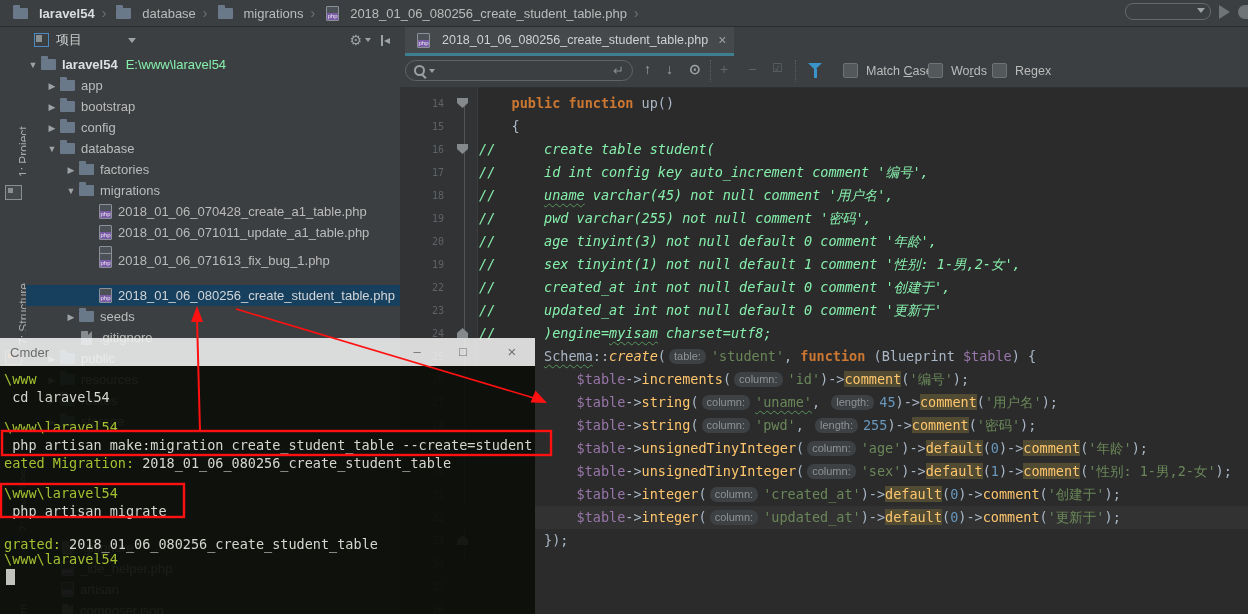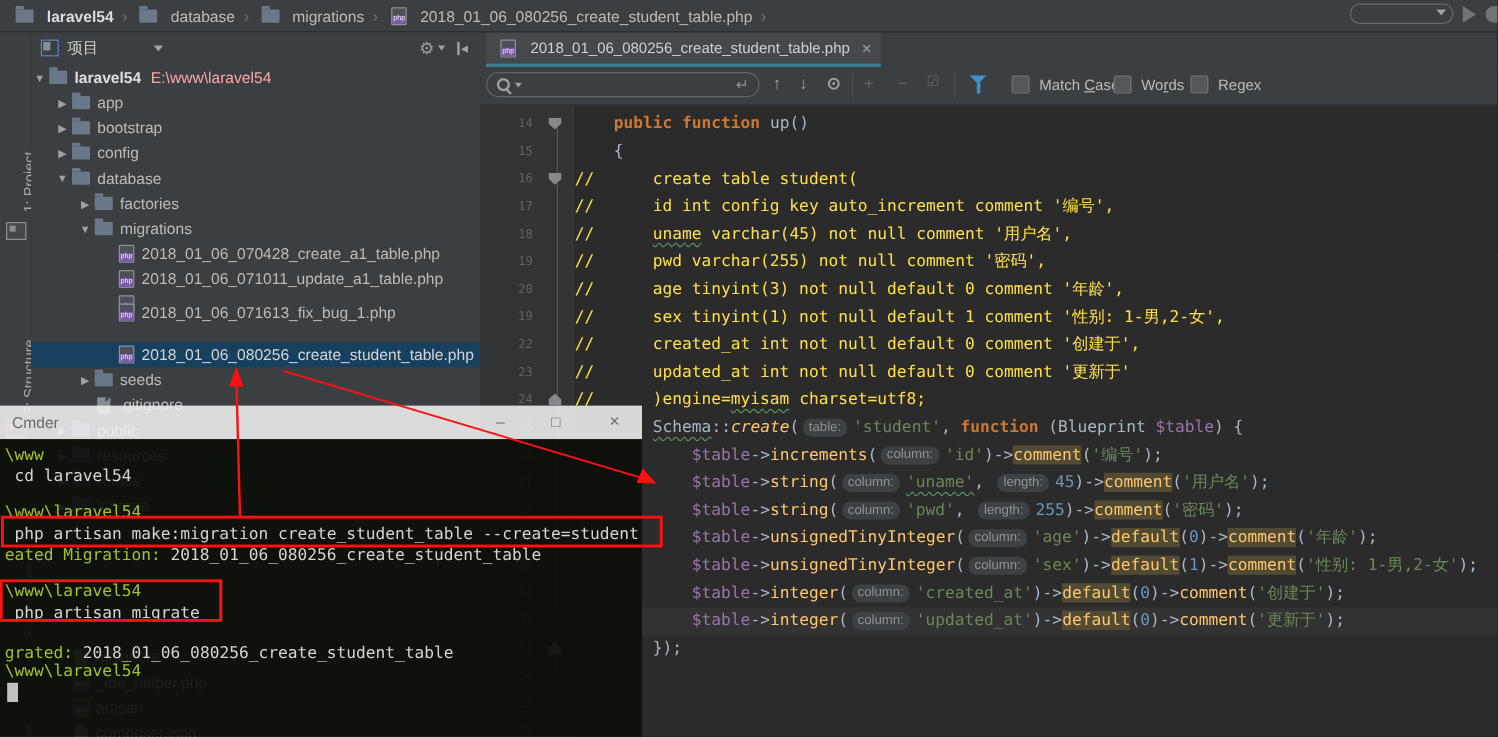--- a/index.html
+++ b/index.html
@@ -36,21 +36,21 @@
   .gear{font-size:14px;line-height:14px;}
   .gear-caret{width:0;height:0;border-left:3px solid transparent;border-right:3px solid transparent;border-top:4px solid #9DA2A4;margin-left:-6px;}
   .hide-ico{width:12px;height:11px;position:relative;}
   .hide-ico:before{content:"";position:absolute;left:1px;top:0;width:2px;height:11px;background:#9DA2A4;}
   .hide-ico:after{content:"";position:absolute;left:4px;top:3px;width:0;height:0;border-top:3px solid transparent;border-bottom:3px solid transparent;border-right:6px solid #9DA2A4;}
   .tree{position:absolute;left:0;top:26px;width:100%;height:561px;}
   .trow{position:absolute;left:0;width:374px;height:21px;display:flex;align-items:center;font-size:13px;color:#BBBBBB;cursor:default;white-space:nowrap;}
   .trow.sel{background:#17405E;color:#D2D5D8;}
   .trow .arr{width:10px;font-size:9px;color:#9DA2A6;text-align:center;flex:none;}
   .trow .lbl.bold{font-weight:bold;color:#DCE0E3;}
-  .trow .sfx{color:#fca5a5;margin-left:8px;}
+  .trow .sfx{color:#86efac;margin-left:8px;}
   .i-folder{flex:none;width:15px;height:11px;background:#69798A;border-radius:1px;position:relative;margin:0 6px 0 3px;}
   .i-folder:before{content:"";position:absolute;left:0;top:-3px;width:7px;height:3px;background:#69798A;border-radius:1px 1px 0 0;}
   .i-php{flex:none;width:13px;height:15px;background:#4C5158;border:1px solid #8A9199;border-radius:1px;position:relative;margin:0 6px 0 4px;box-sizing:border-box;}
   .i-php b{position:absolute;left:0;bottom:0;width:100%;height:7px;background:#7A5BA6;color:#EFEAF6;
            font-size:6px;line-height:7px;text-align:center;font-weight:normal;letter-spacing:0;}
   .i-file{flex:none;width:11px;height:14px;background:#868C90;border-radius:1px;position:relative;margin:0 7px 0 5px;}
   .i-file:before{content:"";position:absolute;right:0;top:0;border-left:4px solid #3C3F41;border-bottom:4px solid transparent;}
   
   .editor{position:absolute;left:400px;top:27px;width:848px;height:587px;background:#2B2B2B;overflow:hidden;}
   .tabbar{position:absolute;left:0;top:0;width:100%;height:29px;background:#3C3F41;}
@@ -76,21 +76,21 @@
   .gutter-bg{position:absolute;left:0;top:60px;width:77px;height:527px;background:#313335;border-right:1px solid #3A3C3E;}
   .fold-line{position:absolute;left:64px;top:72px;width:1px;height:460px;background:#515558;}
   .cur-line{position:absolute;left:0;width:848px;height:23px;background:#323232;}
   .cline{position:absolute;left:0;width:848px;height:23px;white-space:pre;font-family:"DejaVu Sans Mono","Liberation Mono",monospace;
          font-size:13.5px;line-height:23px;}
   .cline .num{position:absolute;left:0;top:0;width:44px;text-align:right;color:#606366;font-size:10px;}
   .cline .code{position:absolute;left:79px;top:0;}
   .fold-mark{position:absolute;left:57px;width:11px;height:10px;background:#85898C;}
   .fold-mark.start{clip-path:polygon(0 0,100% 0,100% 50%,50% 100%,0 50%);}
   .fold-mark.end{clip-path:polygon(50% 0,100% 50%,100% 100%,0 100%,0 50%);}
-  .sg-t{color:#A9B7C6}.sg-k{color:#CC7832;font-weight:bold}.sg-c{color:#fde047;}
+  .sg-t{color:#A9B7C6}.sg-k{color:#CC7832;font-weight:bold}.sg-c{color:#86efac;font-style:italic}
   .sg-s{color:#6A8759}.sg-n{color:#6897BB}.sg-v{color:#9876AA}.sg-m{color:#FFC66D}
   .sg-mi{color:#FFC66D;font-style:italic}
   .hl{background:#514B33;}
   .wv{text-decoration:underline;text-decoration-style:wavy;text-decoration-color:#57965C;text-decoration-thickness:1px;text-underline-offset:3px;}
   .chip{background:#3D4144;color:#8E9295;border-radius:7px;padding:0 5px;margin:0 5px 0 3px;
         font-size:11px;font-family:"Liberation Sans",sans-serif;display:inline-block;line-height:15px;vertical-align:1px;}
   
   .cmder{position:absolute;left:0;top:338px;width:535px;height:276px;z-index:10;}
   .cm-title{position:absolute;left:0;top:0;width:100%;height:28px;background:rgba(242,242,242,0.87);
             display:flex;align-items:center;box-sizing:border-box;padding-left:10px;}

